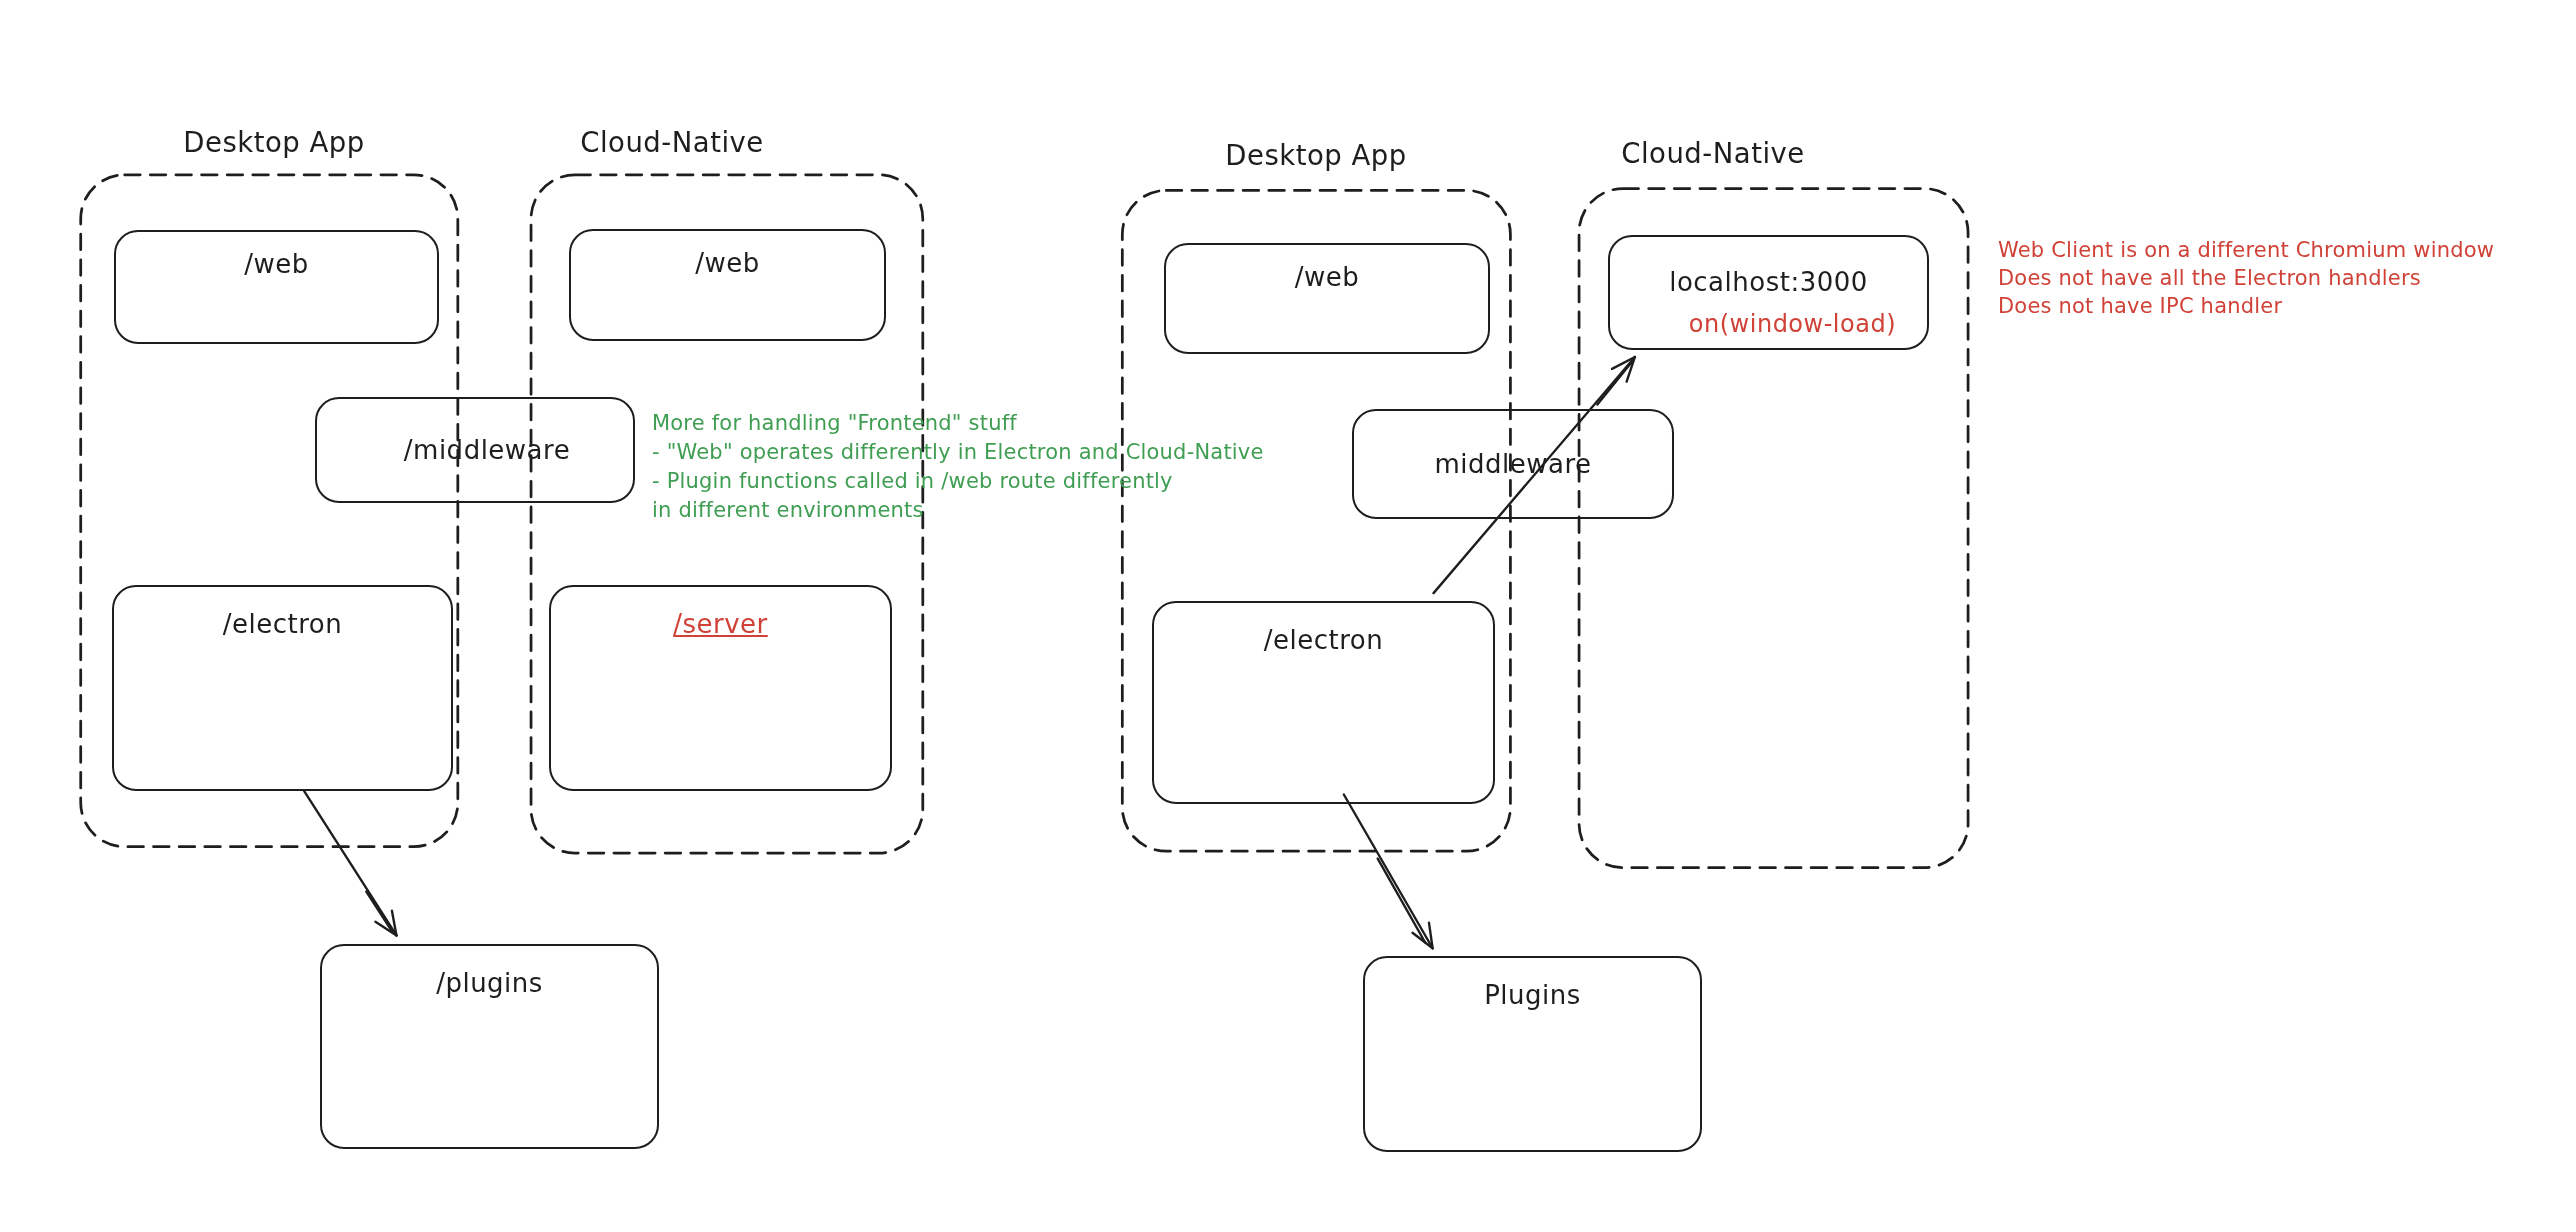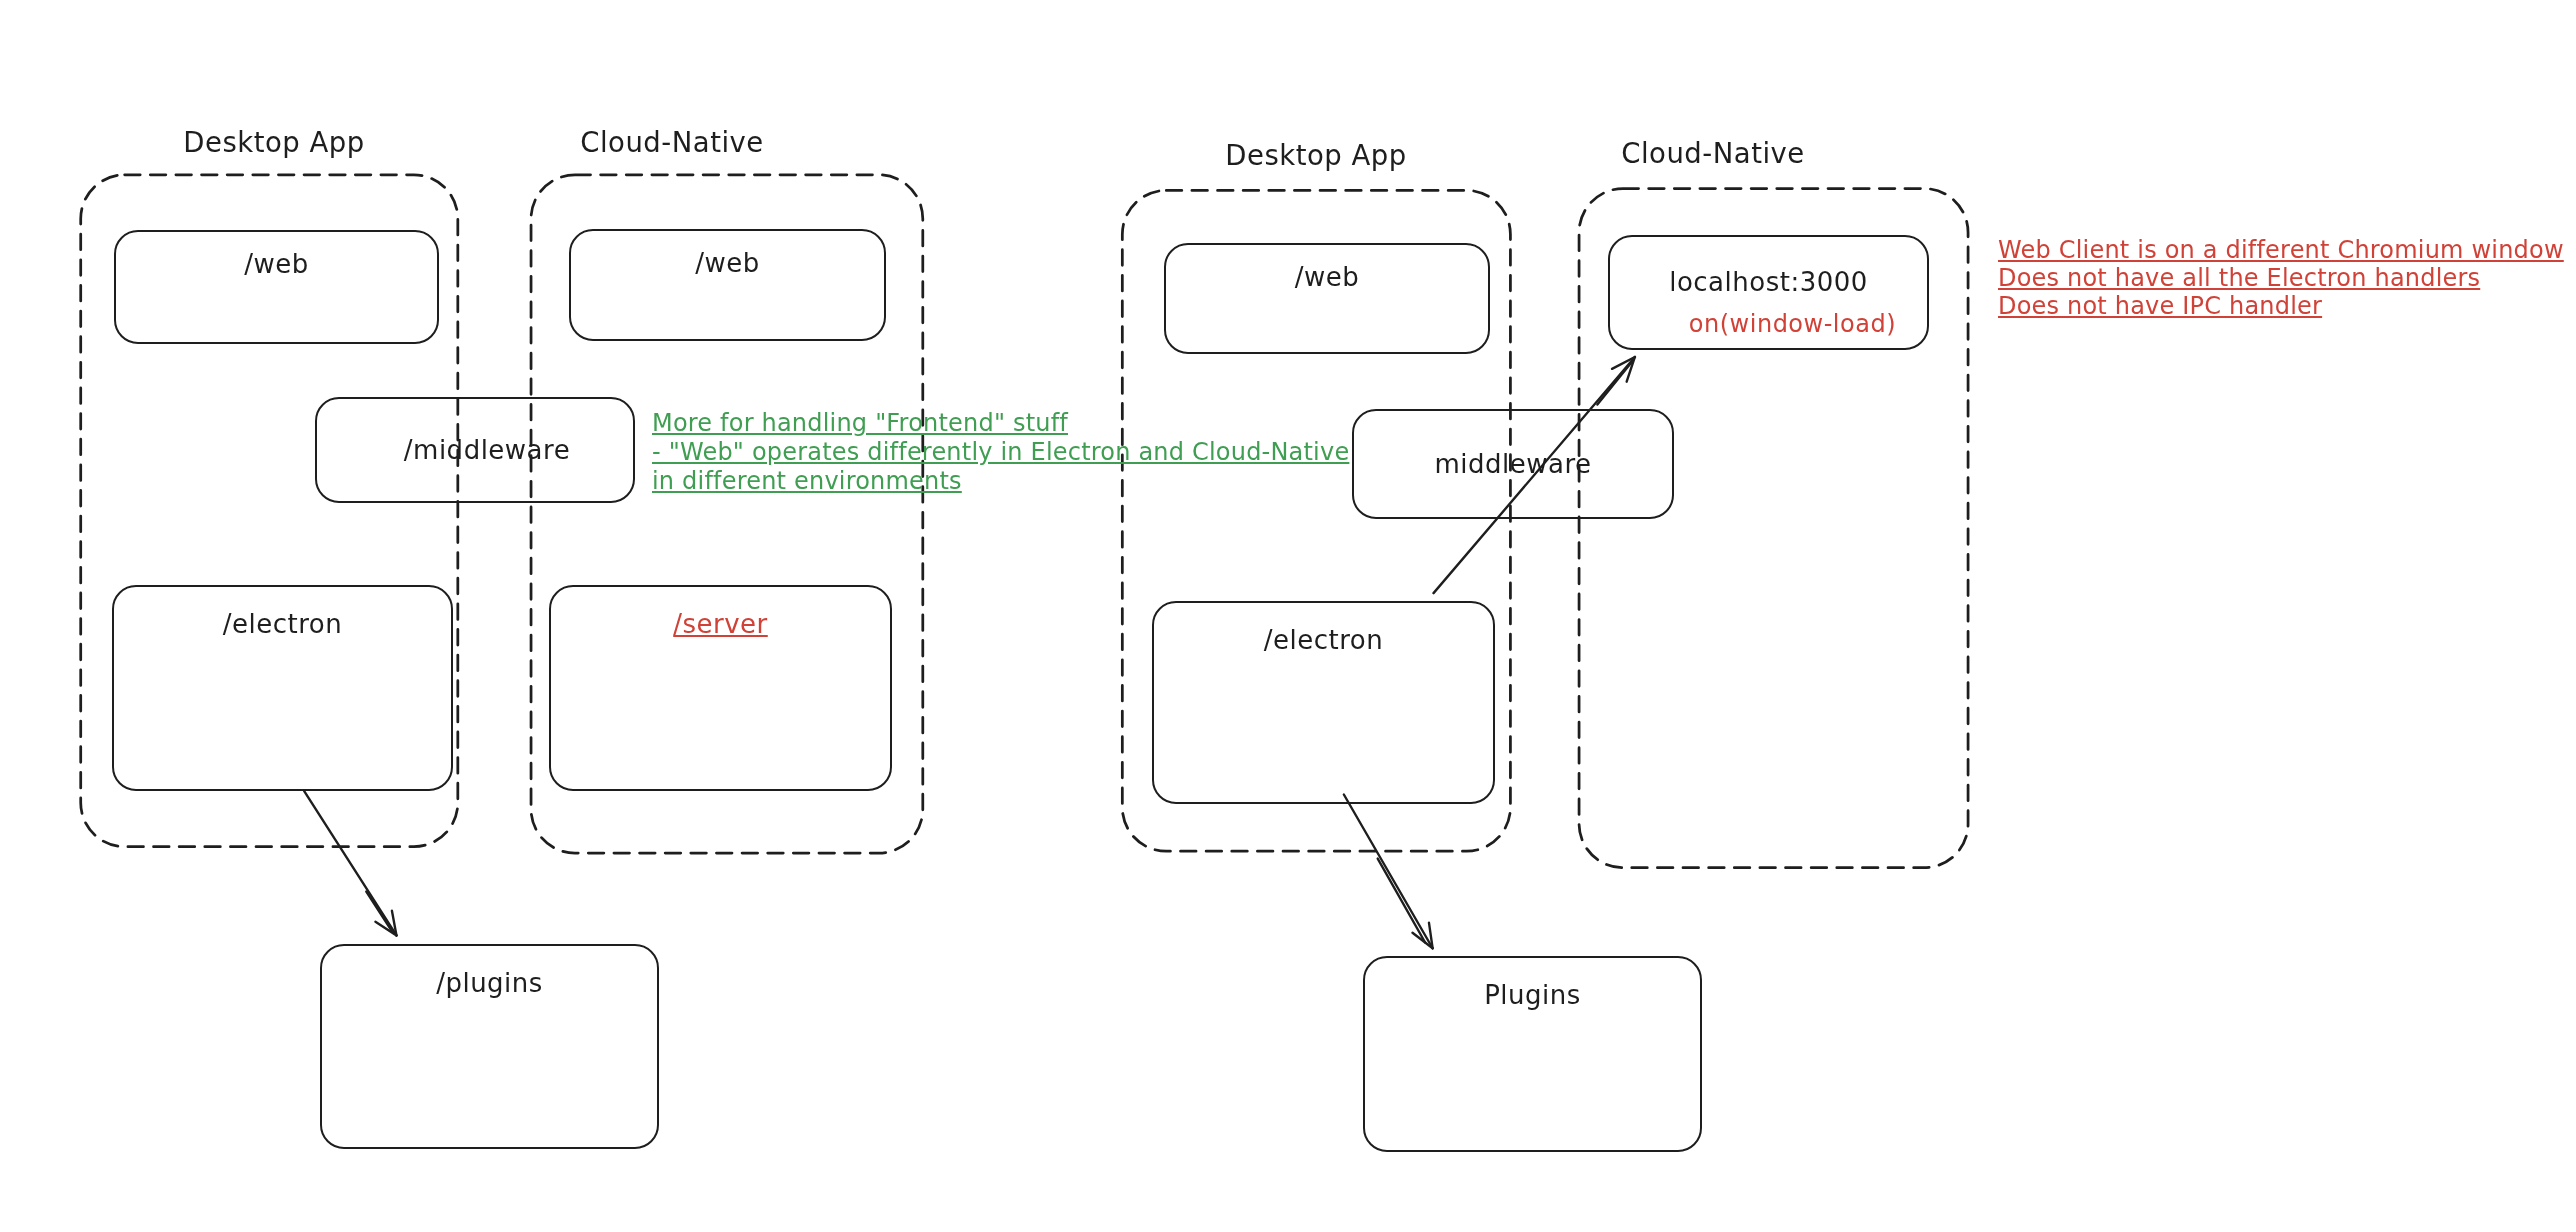--- a/index.html
+++ b/index.html
@@ -59,25 +59,24 @@
     flex-direction: column;
     align-items: stretch;
     padding-top: 20px;
     gap: 13px;
   }
   .box.localhost .loc-line { text-align: center; }
   .box.localhost .wl-line  { text-align: right; padding-right: 31px; color: var(--red); font-size: 24px; }
   .note {
     position: absolute;
     z-index: 4;
-    font-size: 24px;
+    font-size: 21px;
     line-height: 29px;
     white-space: nowrap;
     letter-spacing: 0.2px;
-    text-decoration: underline;
   }
   .note.green { color: var(--green); }
   .note.red   { color: var(--red); line-height: 28px; }
 </style>
 </head>
 <body>
 
 <div class="canvas">
 
   <svg class="layer" id="containers-layer" viewBox="0 0 2814 1346">
@@ -152,20 +151,21 @@
         <path d="M1505 938 L1557 1030"></path>
         <path d="M1565 1036 L1543 1019"></path>
         <path d="M1565 1036 L1561 1008"></path>
       </g>
     </g>
   </svg>
 
   <div class="note green" style="left:652px; top:409px;">
     <div>More for handling "Frontend" stuff</div>
     <div>- "Web" operates differently in Electron and Cloud-Native</div>
+    <div>- Plugin functions called in /web route differently</div>
     <div>in different environments</div>
   </div>
 
   <div class="note red" style="left:1998px; top:236px;">
     <div>Web Client is on a different Chromium window</div>
     <div>Does not have all the Electron handlers</div>
     <div>Does not have IPC handler</div>
   </div>
 
 </div>

